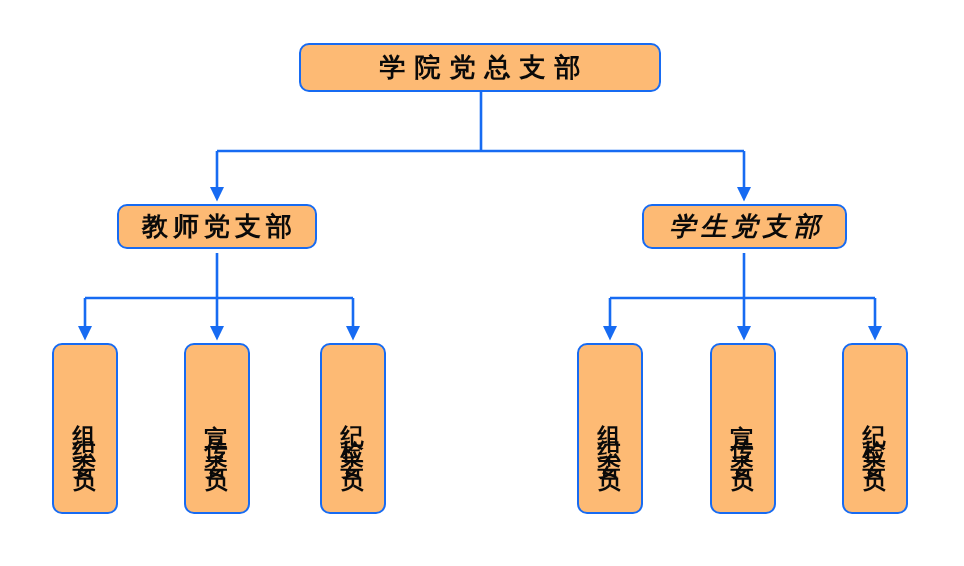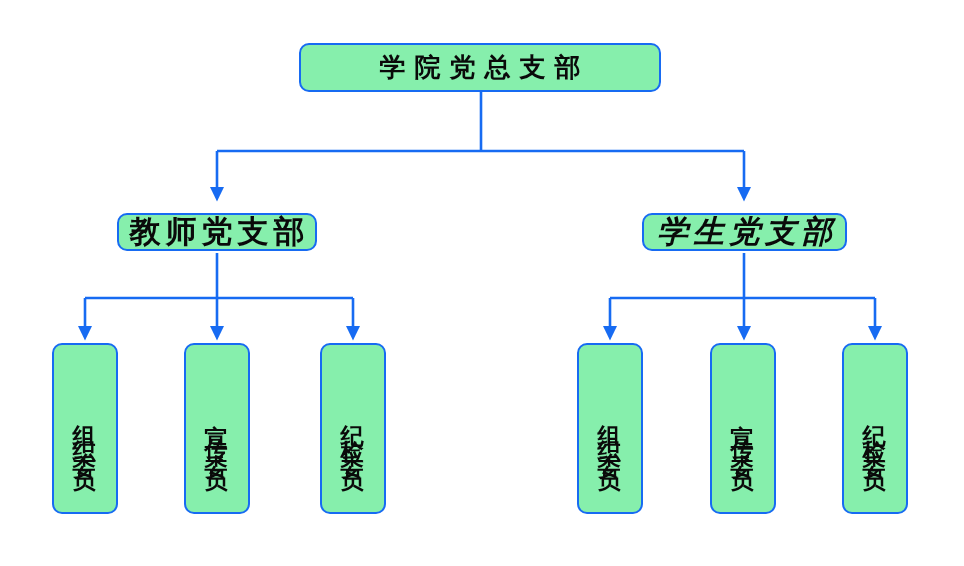--- a/index.html
+++ b/index.html
@@ -21,38 +21,38 @@
     top: 0;
     width: 964px;
     height: 566px;
     pointer-events: none;
   }
   .node {
     position: absolute;
     box-sizing: border-box;
     border: 2.5px solid #176BF2;
     border-radius: 10px;
-    background: #86efac;
+    background: #fdba74;
     display: flex;
     align-items: center;
     justify-content: center;
     color: #0a0a0a;
     font-weight: 700;
   }
   .node-root {
     left: 299px; top: 43px;
     width: 362px; height: 49px;
     font-size: 26px;
     letter-spacing: 9px;
     text-indent: 9px;
   }
   .node-branch {
-    top: 213px;
-    height: 38px;
-    font-size: 31px;
+    top: 204px;
+    height: 45px;
+    font-size: 26px;
     letter-spacing: 5px;
     text-indent: 5px;
   }
   .node-branch-0 { left: 117px; width: 200px; }
   .node-branch-1 { left: 642px; width: 205px; font-style: italic; }
   .node-leaf {
     top: 343px;
     width: 66px; height: 171px;
     font-size: 23px;
   }

